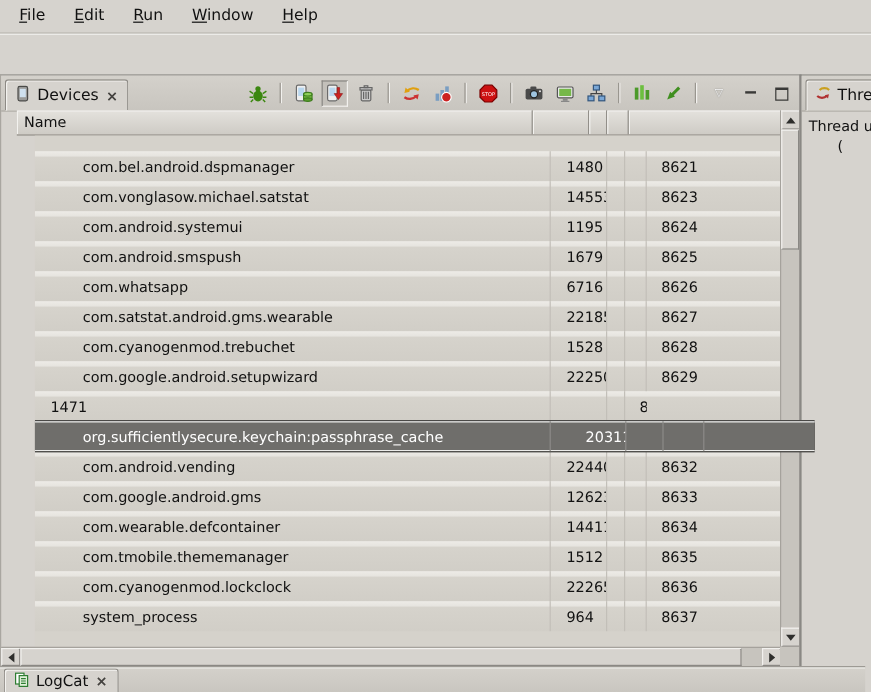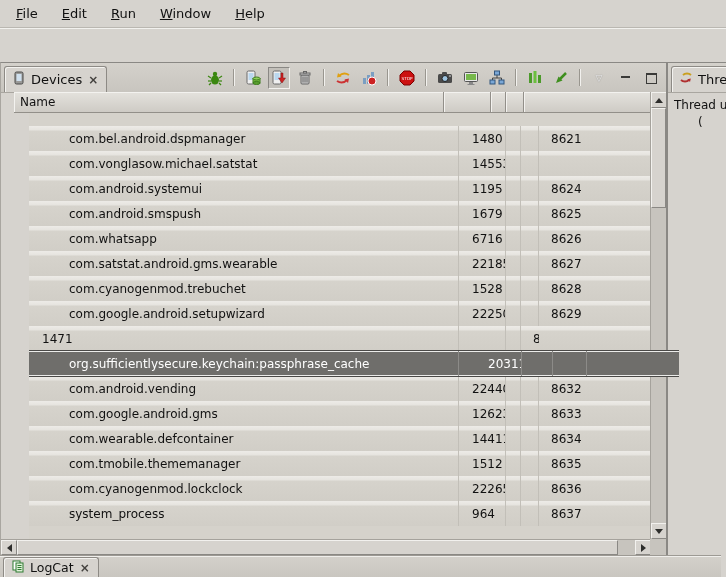--- a/index.html
+++ b/index.html
@@ -309,20 +309,21 @@
           <span class="cell"></span>
           <span class="cell"></span>
           <span class="cell port">8621</span>
         </div>
 
         <div class="row">
           <span class="cell name">com.vonglasow.michael.satstat</span>
           <span class="cell pid">14553</span>
           <span class="cell"></span>
           <span class="cell"></span>
+          <span class="cell port">8623</span>
         </div>
 
         <div class="row">
           <span class="cell name">com.android.systemui</span>
           <span class="cell pid">1195</span>
           <span class="cell"></span>
           <span class="cell"></span>
           <span class="cell port">8624</span>
         </div>
 

